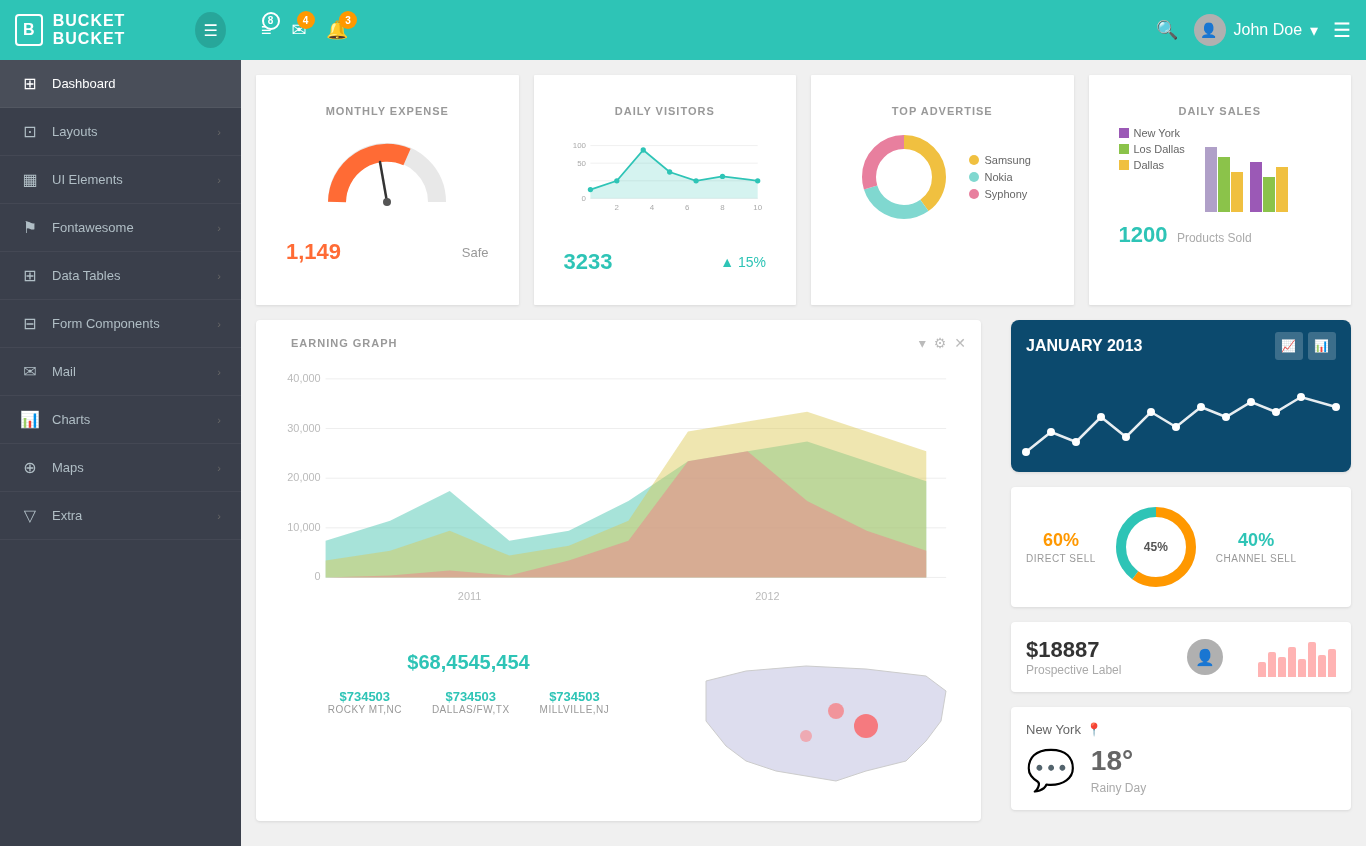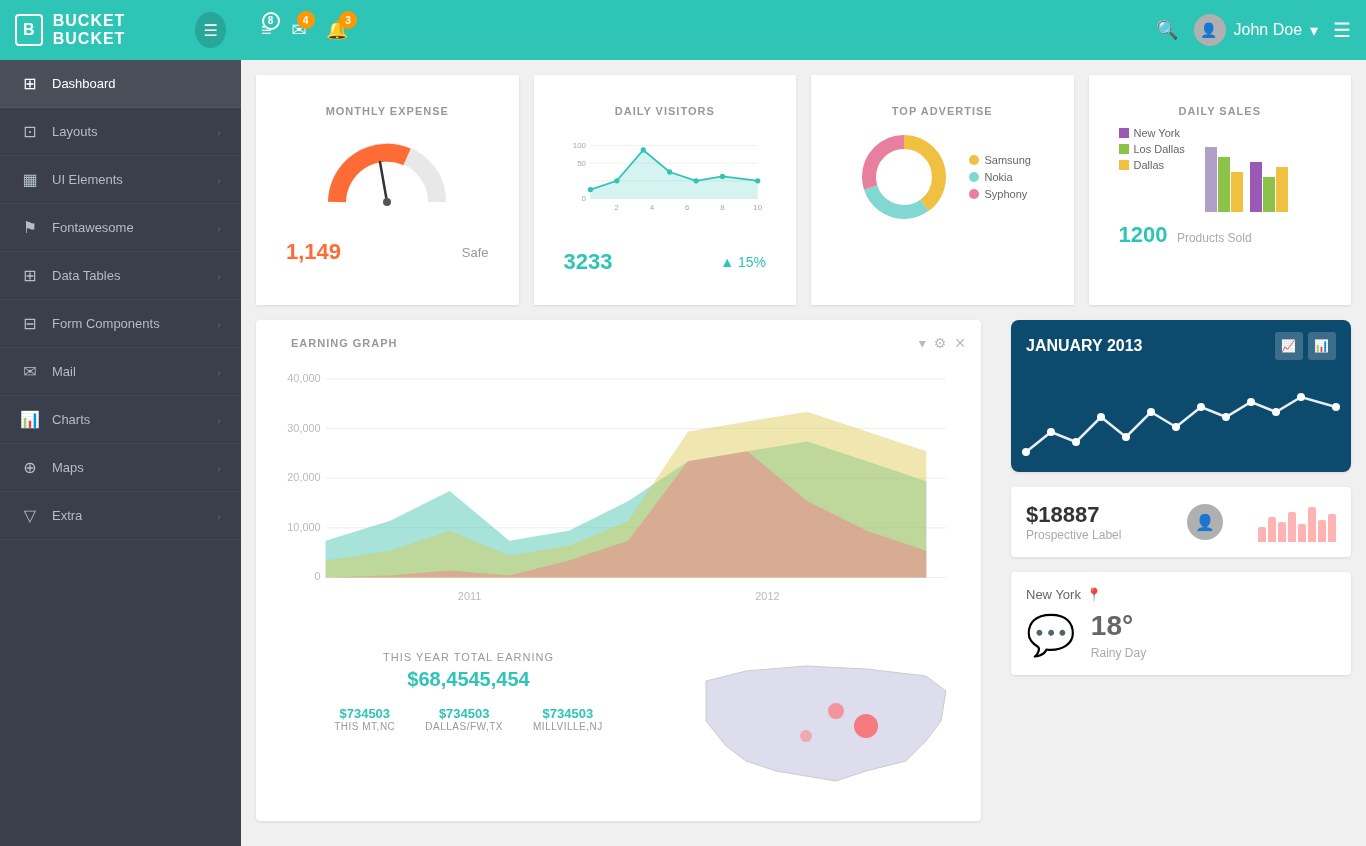--- a/index.html
+++ b/index.html
@@ -432,26 +432,25 @@
 
             <polygon points="55,180 120,160 180,130 240,180 300,170 360,140 420,100 480,90 540,80 600,100 660,120 660,217 55,217" fill="rgba(80,200,180,0.5)"></polygon>
 
             <polygon points="55,200 120,190 180,170 240,195 300,185 360,160 420,70 480,60 540,50 600,70 660,90 660,217 55,217" fill="rgba(220,200,80,0.45)"></polygon>
 
             <polygon points="55,217 120,215 180,210 240,215 300,200 360,180 420,100 480,90 540,140 600,170 660,190 660,217 55,217" fill="rgba(240,130,140,0.5)"></polygon>
           </svg>
 
           <div style="display:flex; gap:20px; padding:10px 0 5px;">
             <div style="flex:1; text-align:center;">
-              <div class="total-earning-label">THIS YEAR TOTAL EARNING</div>
               <div class="total-earning-amount">$68,4545,454</div>
               <div style="display:flex; gap:30px; justify-content:center;">
                 <div style="text-align:center;">
                   <div style="color:#2ec4b6;font-weight:bold;font-size:13px;">$734503</div>
-                  <div style="color:#999;font-size:10px;letter-spacing:0.5px;">THIS MT,NC</div>
+                  <div style="color:#999;font-size:10px;letter-spacing:0.5px;">ROCKY MT,NC</div>
                 </div>
                 <div style="text-align:center;">
                   <div style="color:#2ec4b6;font-weight:bold;font-size:13px;">$734503</div>
                   <div style="color:#999;font-size:10px;letter-spacing:0.5px;">DALLAS/FW,TX</div>
                 </div>
                 <div style="text-align:center;">
                   <div style="color:#2ec4b6;font-weight:bold;font-size:13px;">$734503</div>
                   <div style="color:#999;font-size:10px;letter-spacing:0.5px;">MILLVILLE,NJ</div>
                 </div>
               </div>
@@ -495,20 +494,42 @@
               <circle cx="175" cy="35" r="4" fill="white"></circle>
               <circle cx="200" cy="45" r="4" fill="white"></circle>
               <circle cx="225" cy="30" r="4" fill="white"></circle>
               <circle cx="250" cy="40" r="4" fill="white"></circle>
               <circle cx="275" cy="25" r="4" fill="white"></circle>
               <circle cx="310" cy="35" r="4" fill="white"></circle>
             </svg>
           </div>
         </div>
 
+        <div class="sell-card" style="margin-top:15px;">
+          <div class="sell-stat">
+            <div class="sell-percent-orange">60%</div>
+            <div class="sell-label">DIRECT SELL</div>
+          </div>
+
+          <div style="position:relative; width:90px; height:90px; display:flex; align-items:center; justify-content:center;">
+            <svg width="90" height="90" viewBox="0 0 90 90">
+              <circle cx="45" cy="45" r="35" fill="none" stroke="#eee" stroke-width="10"></circle>
+
+              <circle cx="45" cy="45" r="35" fill="none" stroke="#ff9800" stroke-width="10" stroke-dasharray="132 88" stroke-dashoffset="0" transform="rotate(-90 45 45)"></circle>
+
+              <circle cx="45" cy="45" r="35" fill="none" stroke="#2ec4b6" stroke-width="10" stroke-dasharray="88 132" stroke-dashoffset="-132" transform="rotate(-90 45 45)"></circle>
+            </svg>
+            <span style="position:absolute; font-size:12px; font-weight:bold; color:#555;">45%</span>
+          </div>
+
+          <div class="sell-stat">
+            <div class="sell-percent-teal">40%</div>
+            <div class="sell-label">CHANNEL SELL</div>
+          </div>
+        </div>
 
         <div class="prospective-card" style="margin-top:15px;gap:35px;">
           <div class="prospective-left">
             <div class="prospective-amount">$18887</div>
             <div class="prospective-label">Prospective Label</div>
           </div>
           <div class="avatar-placeholder" style="width:36px;height:36px;font-size:16px;">👤</div>
           <div class="mini-chart">
             <div class="mini-bar" style="height:15px;"></div>
             <div class="mini-bar" style="height:25px;"></div>

